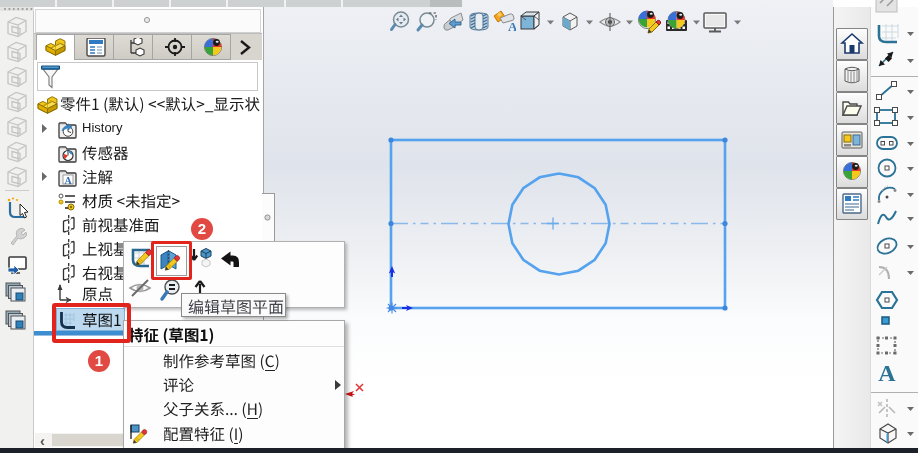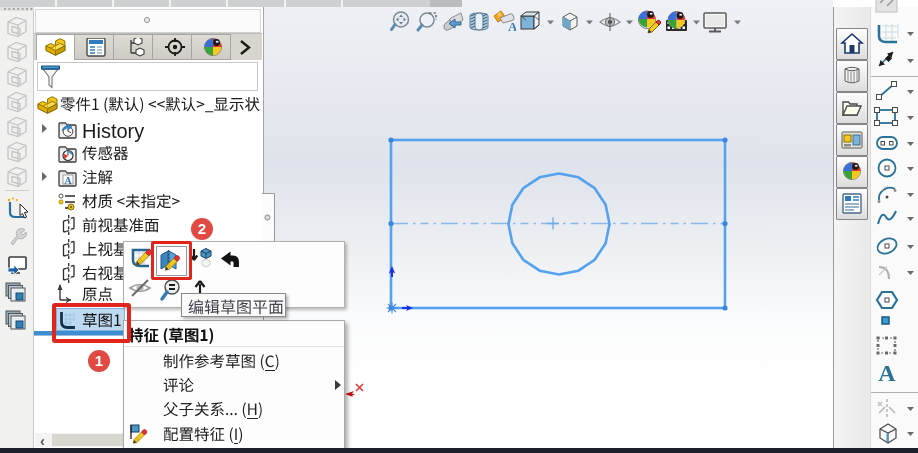--- a/index.html
+++ b/index.html
@@ -194,21 +194,21 @@
 <svg style="position:absolute;left:41px;top:172px;z-index:5;" width="8" height="10">
       <path d="M1,0 L6,4.5 L1,9 Z" fill="#6a6a6a"></path>
     </svg>
 <svg style="position:absolute;left:58px;top:120px;z-index:5;" width="20" height="20">
       <path d="M1,4 L1,17 Q1,18 2,18 L17,18 Q18,18 18,17 L18,6 Q18,5 17,5 L9,5 L8,3.5 Q7.7,3 7,3 L2,3 Q1,3 1,4 Z" fill="#efefef" stroke="#3a3a3a" stroke-width="1.3"></path>
       <path d="M2,3.8 L7,3.8 L8,5.2 L2,5.2 Z" fill="#d8d8d8" stroke="none"></path>
       <circle cx="10" cy="11.5" r="4.8" fill="#fff" stroke="#444" stroke-width="1"></circle>
 <path d="M10,8.5 L10,11.5 L13,12.5" stroke="#444" stroke-width="1" fill="none"></path>
 <path d="M4,11 A6,6 0 0 1 10,5.8 L10,3.8 L14,7 L10,10 L10,8" fill="#3a87c8" stroke="#2a6da8" stroke-width="0.6"></path>
     </svg>
-<div style="position:absolute;left:82px;top:120px;font-size:20px;color:#1a1a1a;font-weight:400;white-space:nowrap;z-index:5;">History</div>
+<div style="position:absolute;left:82px;top:120px;font-size:13px;color:#1a1a1a;font-weight:400;white-space:nowrap;z-index:5;">History</div>
 <svg style="position:absolute;left:58px;top:144px;z-index:5;" width="20" height="20">
       <path d="M1,4 L1,17 Q1,18 2,18 L17,18 Q18,18 18,17 L18,6 Q18,5 17,5 L9,5 L8,3.5 Q7.7,3 7,3 L2,3 Q1,3 1,4 Z" fill="#efefef" stroke="#3a3a3a" stroke-width="1.3"></path>
       <path d="M2,3.8 L7,3.8 L8,5.2 L2,5.2 Z" fill="#d8d8d8" stroke="none"></path>
       <circle cx="10" cy="11.5" r="5" fill="#fff" stroke="#333" stroke-width="1.2"></circle>
 <path d="M10,6.5 L10,11.5" stroke="#333" stroke-width="1"></path>
 <path d="M7,15 A5,5 0 0 1 6,10 L10,11.5 Z" fill="#e8352a" stroke="none"></path>
 <path d="M11,7 L14,10" stroke="#3a87c8" stroke-width="2"></path>
     </svg>
 <svg style="position:absolute;left:82px;top:142px;z-index:5;overflow:visible" width="50" height="23">
       <path transform="translate(0,17)" d="M4.1 -13C3.3 -10.6 1.8 -8.3 0.3 -6.8C0.5 -6.5 0.8 -5.9 0.9 -5.6C1.5 -6.2 2 -6.8 2.5 -7.5V1.2H3.6V-9.3C4.2 -10.3 4.8 -11.5 5.2 -12.6ZM7.3 -1.9C8.7 -1 10.5 0.4 11.3 1.2L12.2 0.4C11.8 -0 11.2 -0.5 10.5 -1.1C11.7 -2.3 13 -3.8 13.9 -4.9L13.1 -5.4L12.9 -5.3H8L8.5 -7.2H14.8V-8.3H8.8L9.3 -10.1H14.1V-11.2H9.6L10 -12.8L8.9 -12.9L8.4 -11.2H5.4V-10.1H8.2L7.6 -8.3H4.5V-7.2H7.3C7 -6.1 6.6 -5.1 6.4 -4.3H11.9C11.2 -3.5 10.4 -2.5 9.6 -1.7C9.1 -2 8.6 -2.4 8.1 -2.7Z M19.2 -9.5V-8.6H24V-9.5ZM19.6 -2.9V-0.3C19.6 0.8 20 1.1 21.8 1.1C22.2 1.1 25 1.1 25.4 1.1C26.9 1.1 27.3 0.6 27.5 -1.3C27.1 -1.4 26.6 -1.5 26.4 -1.7C26.3 -0.1 26.2 0.1 25.3 0.1C24.7 0.1 22.4 0.1 21.9 0.1C20.9 0.1 20.7 0.1 20.7 -0.4V-2.9ZM21.9 -3.1C22.7 -2.4 23.6 -1.4 24 -0.8L24.9 -1.3C24.5 -1.9 23.6 -2.9 22.8 -3.6ZM27.3 -2.5C27.9 -1.6 28.7 -0.3 29 0.4L30.1 0.1C29.7 -0.7 29 -2 28.3 -2.9ZM17.8 -2.5C17.5 -1.7 16.8 -0.5 16.2 0.3L17.3 0.7C17.9 -0.1 18.4 -1.3 18.8 -2.1ZM20.3 -6.8H22.8V-5.2H20.3ZM19.4 -7.7V-4.4H23.8V-7.7ZM17.5 -11.4V-9.1C17.5 -7.5 17.3 -5.4 16.2 -3.7C16.4 -3.6 16.9 -3.2 17 -3C18.3 -4.8 18.6 -7.3 18.6 -9.1V-10.5H24.6C24.8 -8.7 25.2 -7.1 25.8 -5.8C25.2 -5.2 24.5 -4.7 23.7 -4.2C23.9 -4 24.4 -3.6 24.5 -3.4C25.2 -3.8 25.8 -4.3 26.3 -4.9C27 -3.9 27.8 -3.3 28.8 -3.3C29.8 -3.3 30.2 -3.8 30.3 -5.8C30.1 -5.9 29.7 -6.1 29.4 -6.3C29.3 -4.9 29.2 -4.3 28.8 -4.3C28.2 -4.3 27.6 -4.8 27.1 -5.7C28 -6.8 28.8 -8 29.3 -9.5L28.3 -9.7C27.9 -8.6 27.3 -7.6 26.6 -6.7C26.2 -7.8 25.9 -9 25.7 -10.5H30.2V-11.4H28.4L28.9 -11.9C28.5 -12.3 27.7 -12.8 27 -13.1L26.3 -12.5C26.9 -12.2 27.6 -11.8 28 -11.4H25.6C25.5 -12 25.5 -12.5 25.5 -13H24.4C24.4 -12.5 24.4 -12 24.5 -11.4Z M34 -11.3H36.7V-9.1H34ZM40.6 -11.3H43.4V-9.1H40.6ZM40.5 -7.5C41.2 -7.3 41.9 -6.9 42.5 -6.5H38C38.4 -7 38.7 -7.5 38.9 -8L37.8 -8.2V-12.3H33V-8.1H37.7C37.4 -7.6 37.1 -7 36.6 -6.5H31.8V-5.5H35.6C34.6 -4.5 33.2 -3.7 31.5 -3.1C31.7 -2.9 32 -2.4 32.1 -2.2L33 -2.6V1.2H34.1V0.8H36.7V1.1H37.8V-3.5H34.8C35.7 -4.1 36.5 -4.8 37.1 -5.5H40C40.7 -4.8 41.5 -4.1 42.5 -3.5H39.6V1.2H40.7V0.8H43.4V1.1H44.6V-2.5L45.3 -2.3C45.5 -2.6 45.8 -3 46.1 -3.2C44.4 -3.6 42.6 -4.5 41.5 -5.5H45.7V-6.5H43L43.4 -7C42.9 -7.4 41.9 -7.8 41.1 -8.1ZM39.6 -12.3V-8.1H44.6V-12.3ZM34.1 -0.2V-2.5H36.7V-0.2ZM40.7 -0.2V-2.5H43.4V-0.2Z" fill="#1c1c1c"></path>

